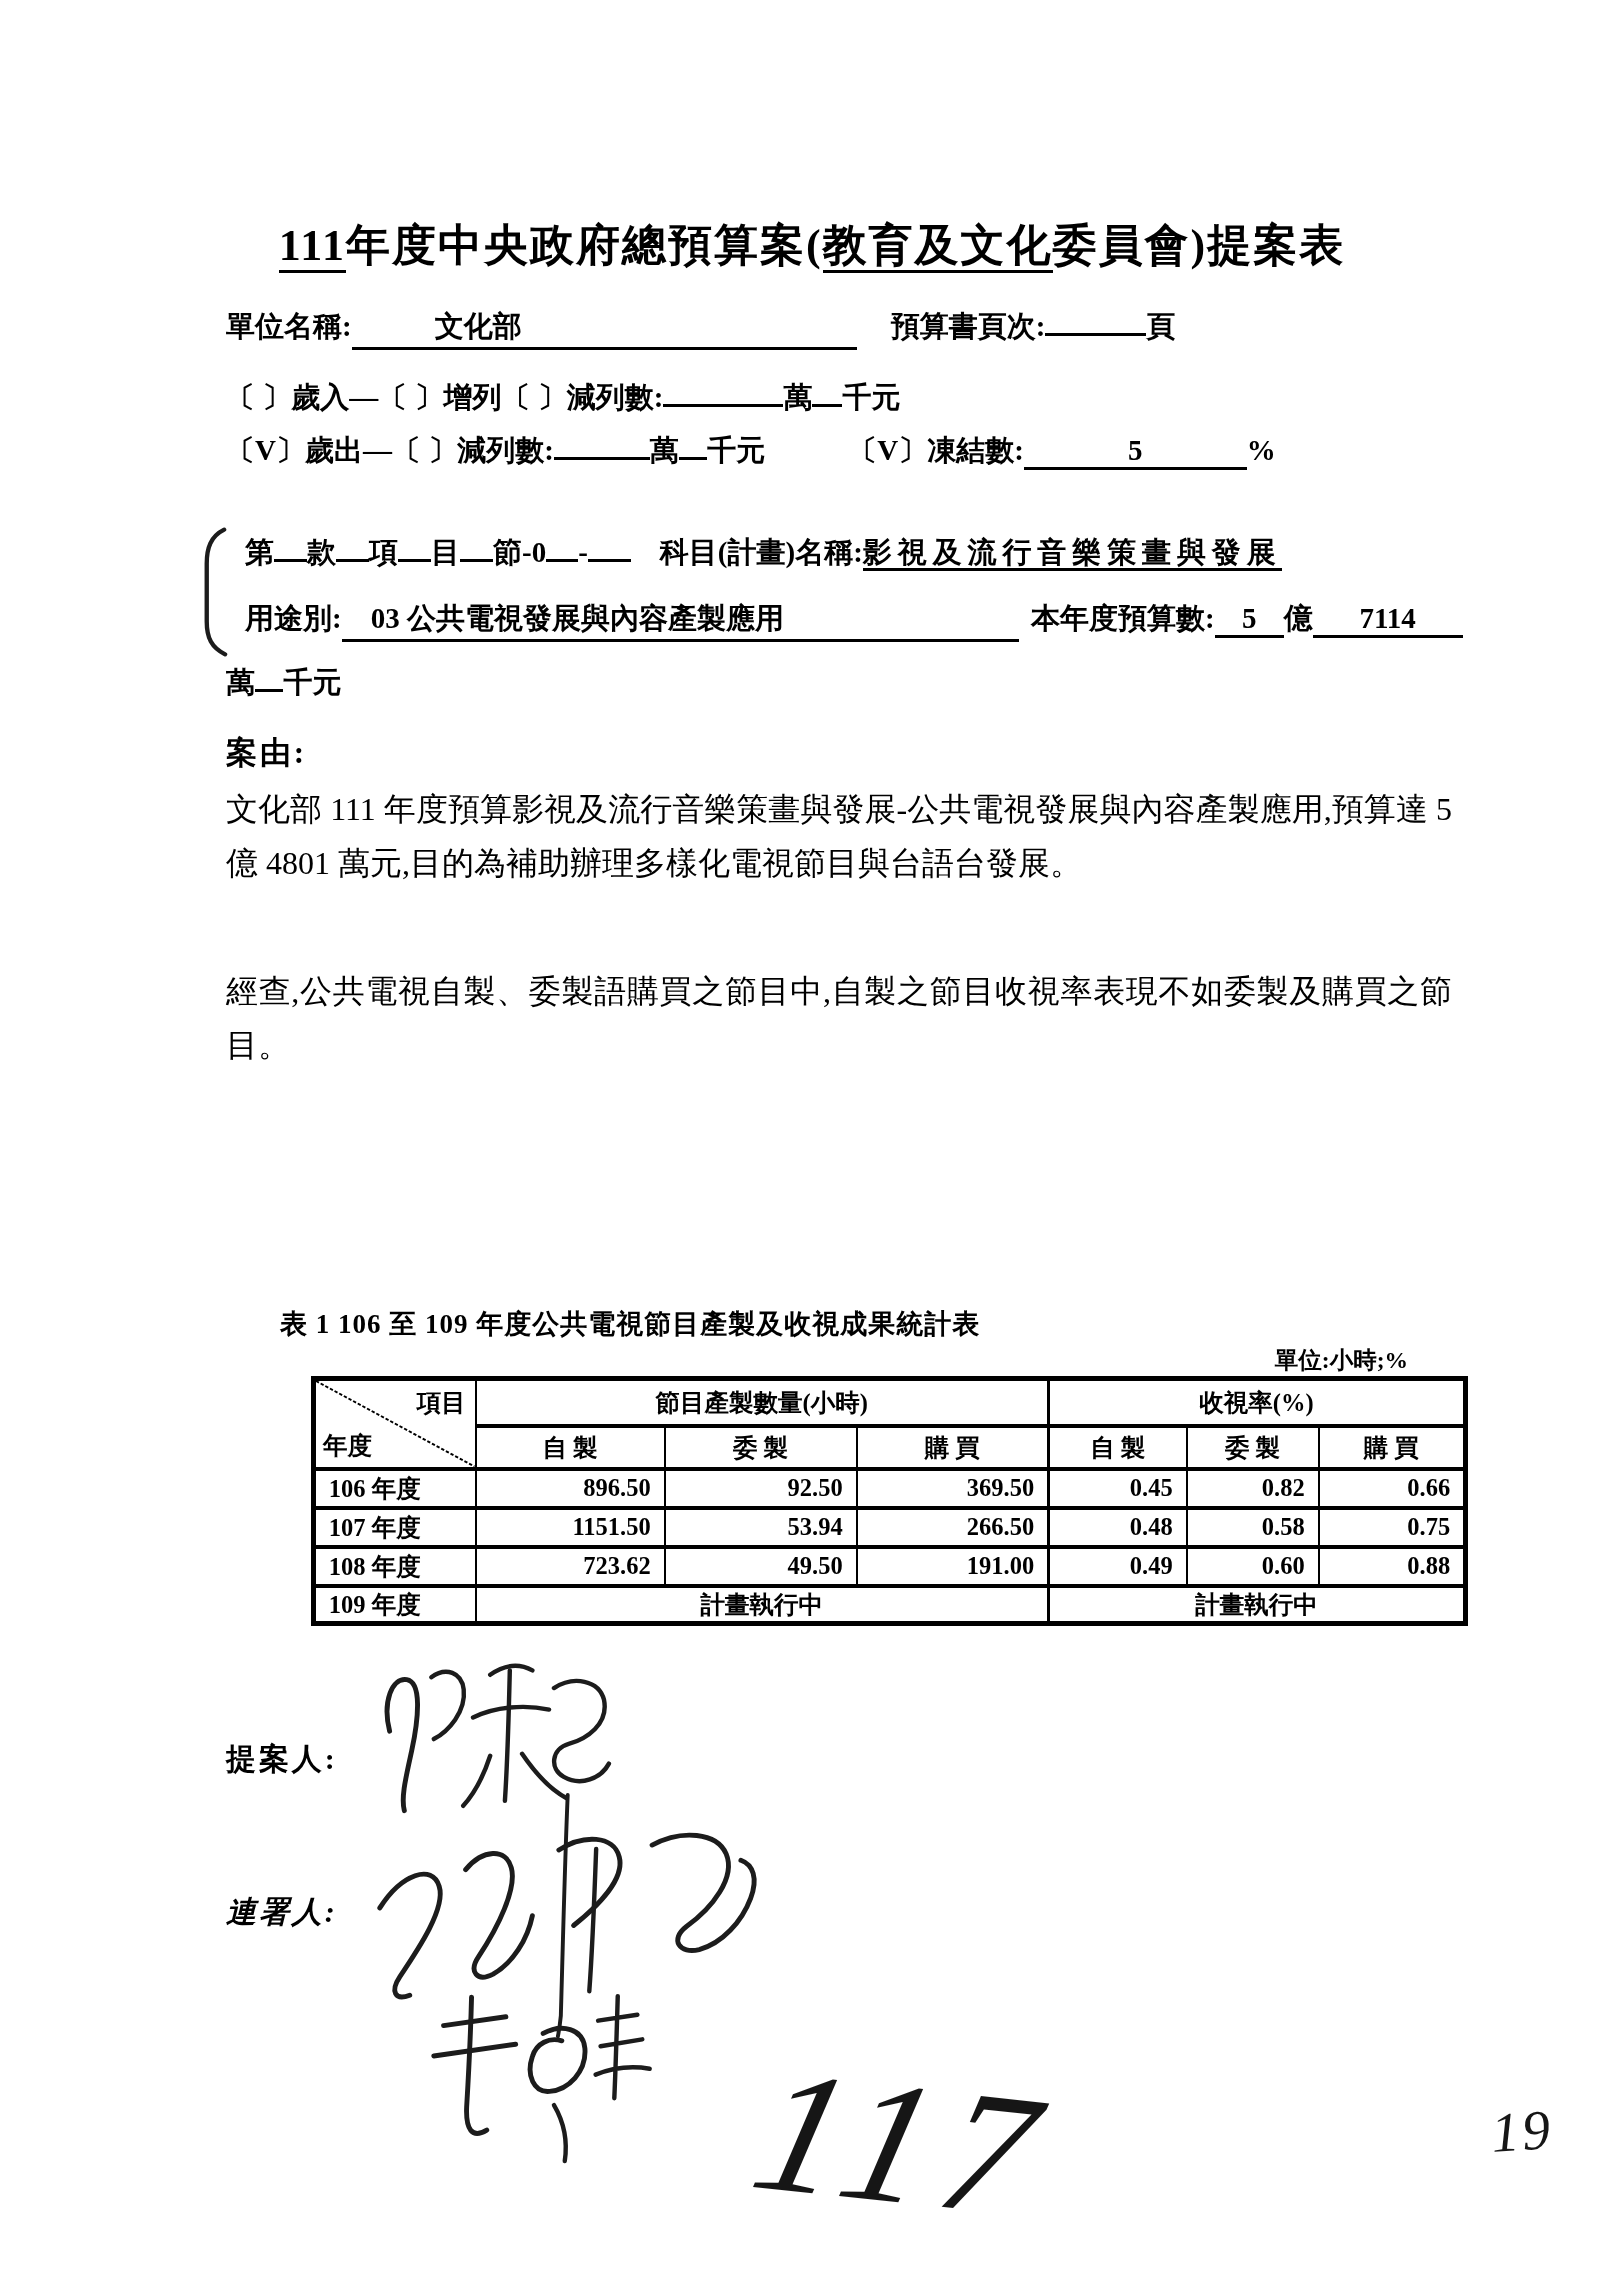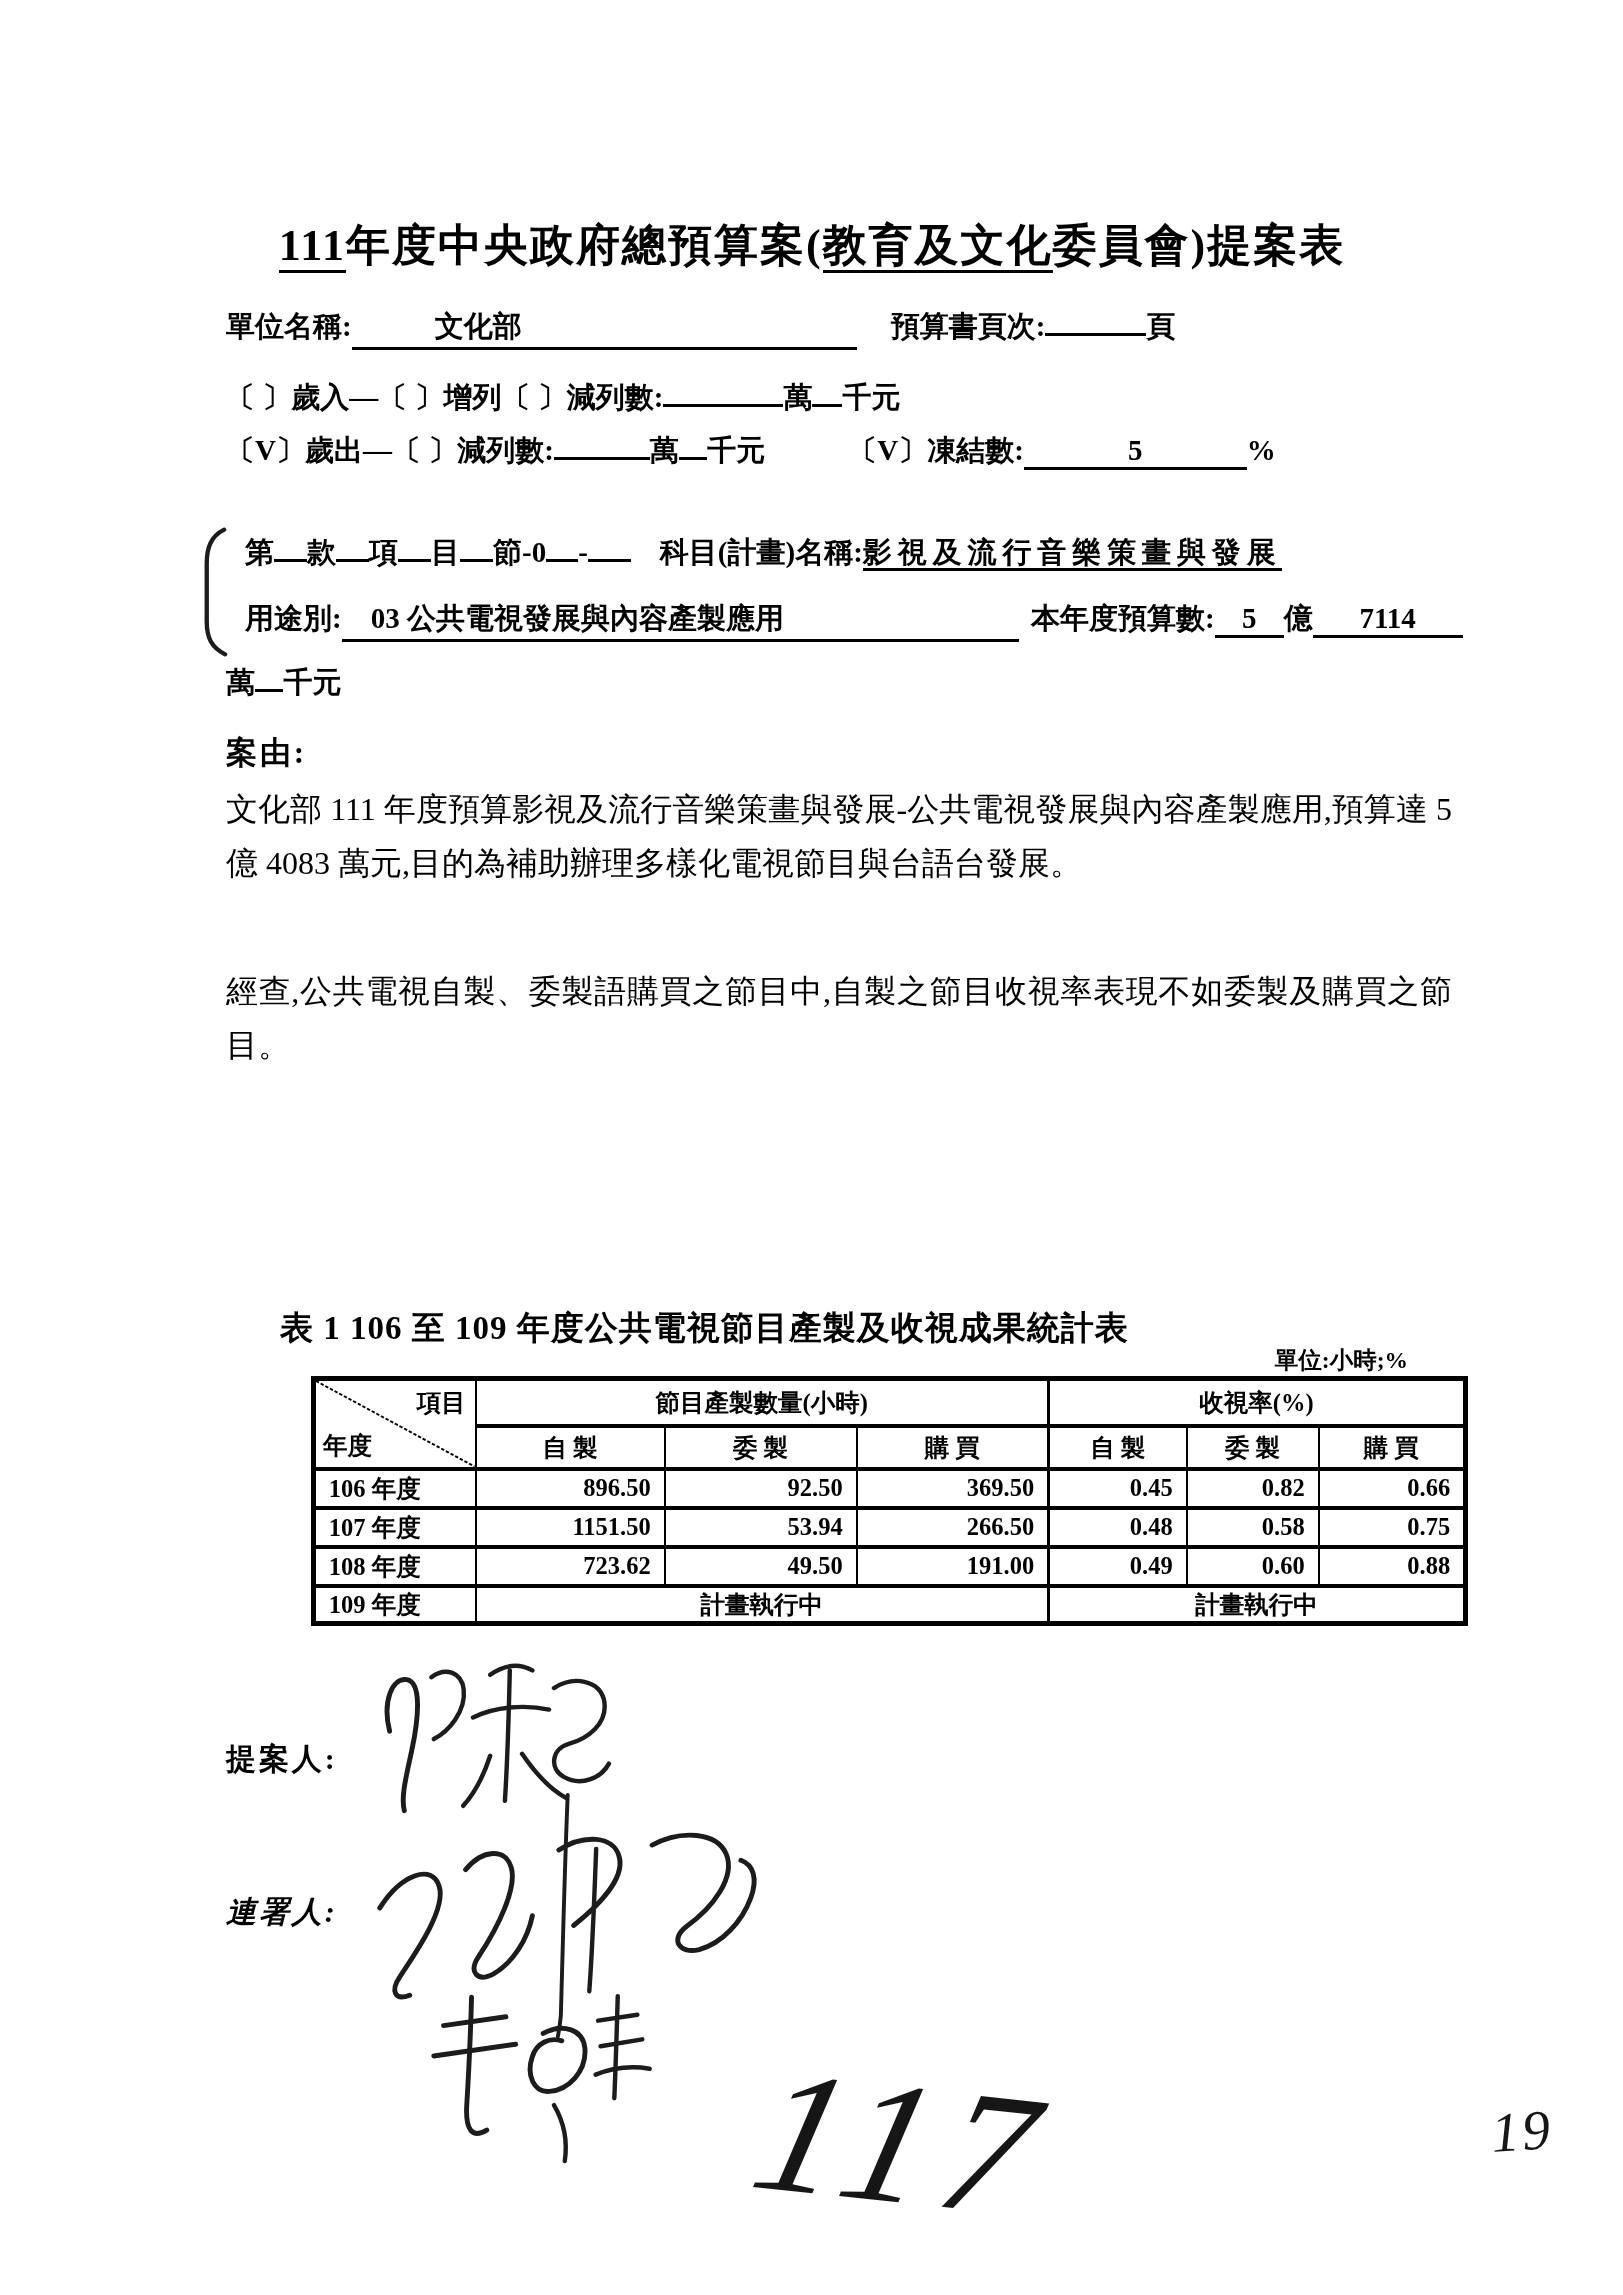--- a/index.html
+++ b/index.html
@@ -22,21 +22,21 @@
   .blank{display:inline-block;border-bottom:3.4px solid #000;vertical-align:baseline;}
   .form-line{font-size:29px;font-weight:bold;}
   .fill-value{display:inline-block;border-bottom:3.4px solid #000;vertical-align:baseline;}
   .body-text{
     left:226px;width:1226px;top:782px;
     font-size:32px;line-height:54px;
     text-align:justify;word-break:break-all;white-space:normal;
   }
   .body-text p{margin:0 0 74px 0;}
   .case-heading{left:226px;top:732px;font-size:31px;font-weight:bold;letter-spacing:2.9px;}
-  .table-title{left:280px;top:1306px;font-size:33px;font-weight:bold;letter-spacing:1px;}
+  .table-title{left:280px;top:1306px;font-size:27px;font-weight:bold;letter-spacing:1px;}
   .unit-note{left:255px;top:1344px;width:1153px;text-align:right;font-size:23.5px;font-weight:bold;}
   table.stats{
     position:absolute;left:267px;top:1376px;
     width:1153px;border-collapse:collapse;table-layout:fixed;
     font-size:24.5px;font-weight:bold;margin-left:44px;
   }
   table.stats td,table.stats th{
     border:2px solid #000;
     padding:0 12.8px;
     overflow:hidden;
@@ -98,21 +98,21 @@
     <span>用途別:</span><span class="fill-value" style="width:677px;padding-left:29px;box-sizing:border-box;">03 公共電視發展與內容產製應用</span><span style="display:inline-block;width:12.3px;"></span><span>本年度預算數:</span><span class="fill-value ctr" style="width:69px;text-align:center;">5</span><span>億</span><span class="fill-value ctr" style="width:150px;text-align:center;">7114</span>
   </div>
 
   <div class="abs form-line" style="left:226px;top:663px;">
     <span>萬</span><span class="blank" style="width:28.4px;"></span><span>千元</span>
   </div>
 
   <div class="abs case-heading">案由:</div>
 
   <div class="abs body-text">
-    <p>文化部 111 年度預算影視及流行音樂策畫與發展-公共電視發展與內容產製應用,預算達 5 億 4083 萬元,目的為補助辦理多樣化電視節目與台語台發展。</p>
+    <p>文化部 111 年度預算影視及流行音樂策畫與發展-公共電視發展與內容產製應用,預算達 5 億 4801 萬元,目的為補助辦理多樣化電視節目與台語台發展。</p>
     <p>經查,公共電視自製、委製語購買之節目中,自製之節目收視率表現不如委製及購買之節目。</p>
   </div>
 
   <div class="abs table-title">表 1 106 至 109 年度公共電視節目產製及收視成果統計表</div>
   <div class="abs unit-note">單位:小時;%</div>
 
   <table class="stats">
     <colgroup>
       <col style="width:162px">
         <col style="width:189px">

